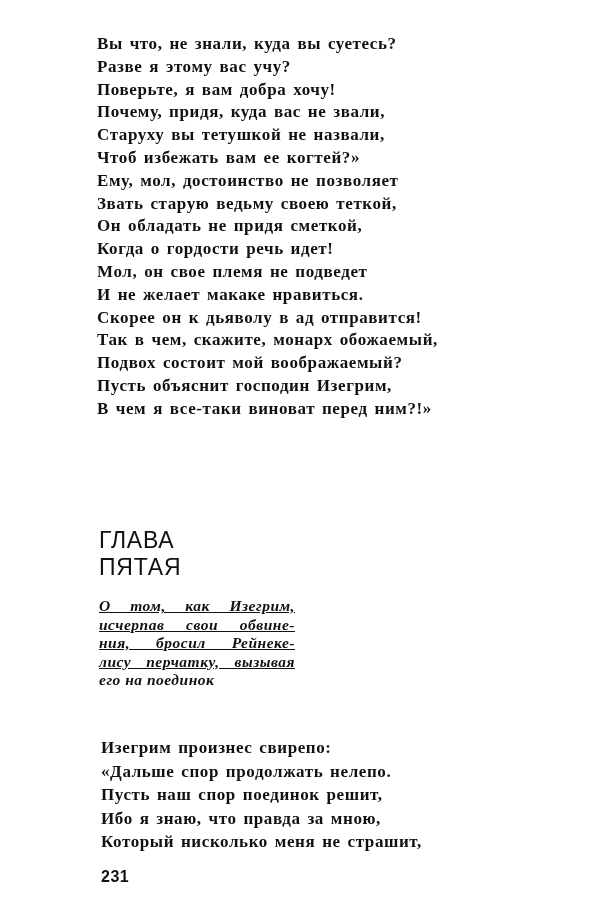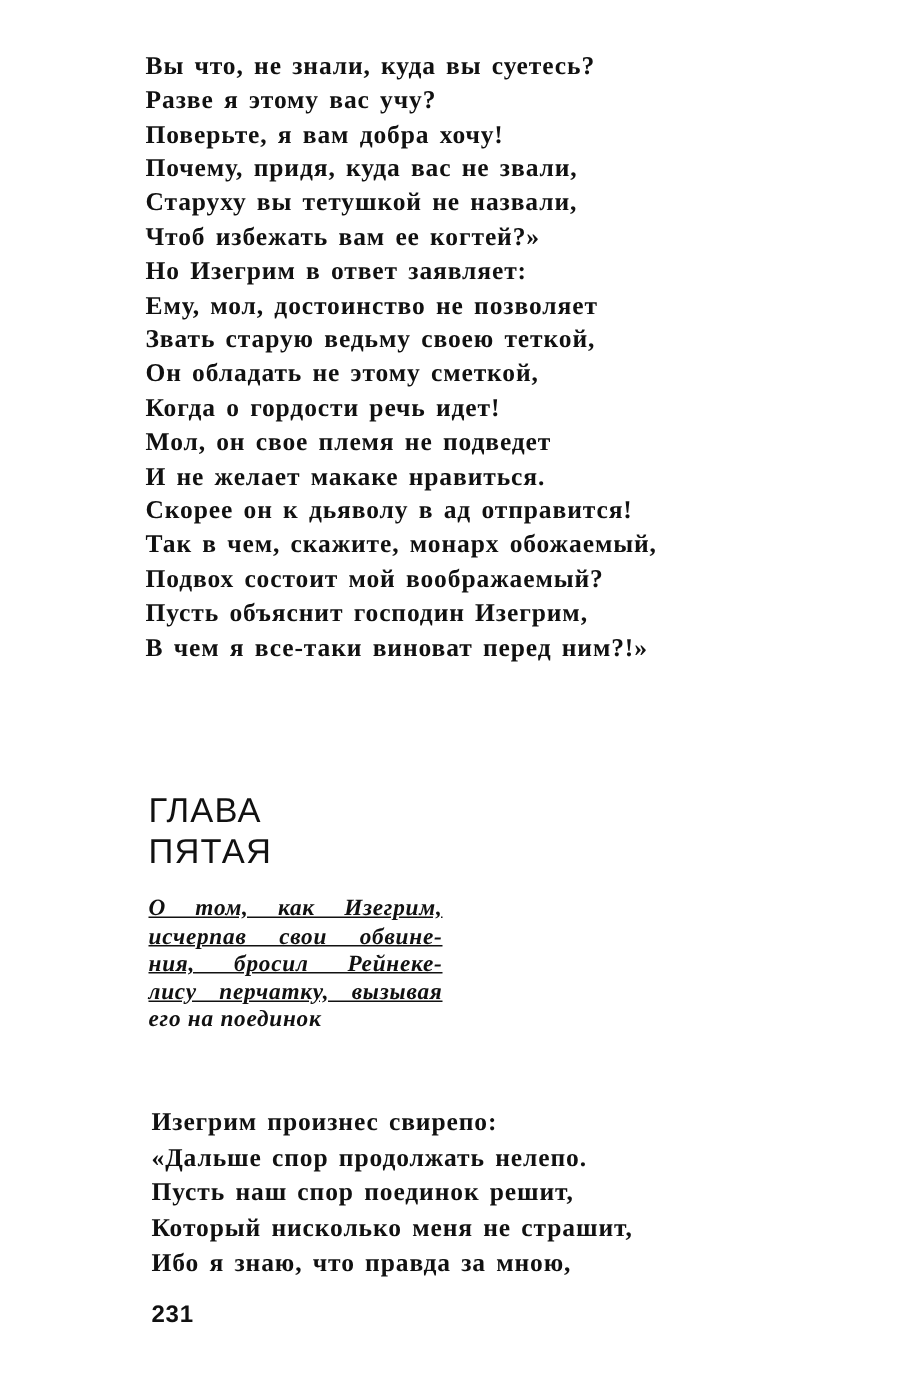--- a/index.html
+++ b/index.html
@@ -94,24 +94,23 @@
 
 <div>
 
   <ul class="verse" id="verse-top">
     <li class="verse-line">Вы что, не знали, куда вы суетесь?</li>
     <li class="verse-line">Разве я этому вас учу?</li>
     <li class="verse-line">Поверьте, я вам добра хочу!</li>
     <li class="verse-line">Почему, придя, куда вас не звали,</li>
     <li class="verse-line">Старуху вы тетушкой не назвали,</li>
     <li class="verse-line">Чтоб избежать вам ее когтей?»</li>
-    <li class="verse-line">Но Изегрим в ответ заявляет:</li>
     <li class="verse-line">Ему, мол, достоинство не позволяет</li>
     <li class="verse-line">Звать старую ведьму своею теткой,</li>
-    <li class="verse-line">Он обладать не этому сметкой,</li>
+    <li class="verse-line">Он обладать не придя сметкой,</li>
     <li class="verse-line">Когда о гордости речь идет!</li>
     <li class="verse-line">Мол, он свое племя не подведет</li>
     <li class="verse-line">И не желает макаке нравиться.</li>
     <li class="verse-line">Скорее он к дьяволу в ад отправится!</li>
     <li class="verse-line">Так в чем, скажите, монарх обожаемый,</li>
     <li class="verse-line">Подвох состоит мой воображаемый?</li>
     <li class="verse-line">Пусть объяснит господин Изегрим,</li>
     <li class="verse-line">В чем я все-таки виноват перед ним?!»</li>
   </ul>
 
@@ -125,19 +124,19 @@
     <span class="justify">исчерпав свои обвине-</span>
     <span class="justify">ния, бросил Рейнеке-</span>
     <span class="justify">лису перчатку, вызывая</span>
     <span>его на поединок</span>
   </p>
 
   <ul class="verse" id="verse-bottom">
     <li class="verse-line">Изегрим произнес свирепо:</li>
     <li class="verse-line">«Дальше спор продолжать нелепо.</li>
     <li class="verse-line">Пусть наш спор поединок решит,</li>
+    <li class="verse-line">Ибо я знаю, что правда за мною,</li>
     <li class="verse-line">Который нисколько меня не страшит,</li>
-    <li class="verse-line">Ибо я знаю, что правда за мною,</li>
   </ul>
 
   <div class="page-number">231</div>
 
 </div>
 
 </body></html>

